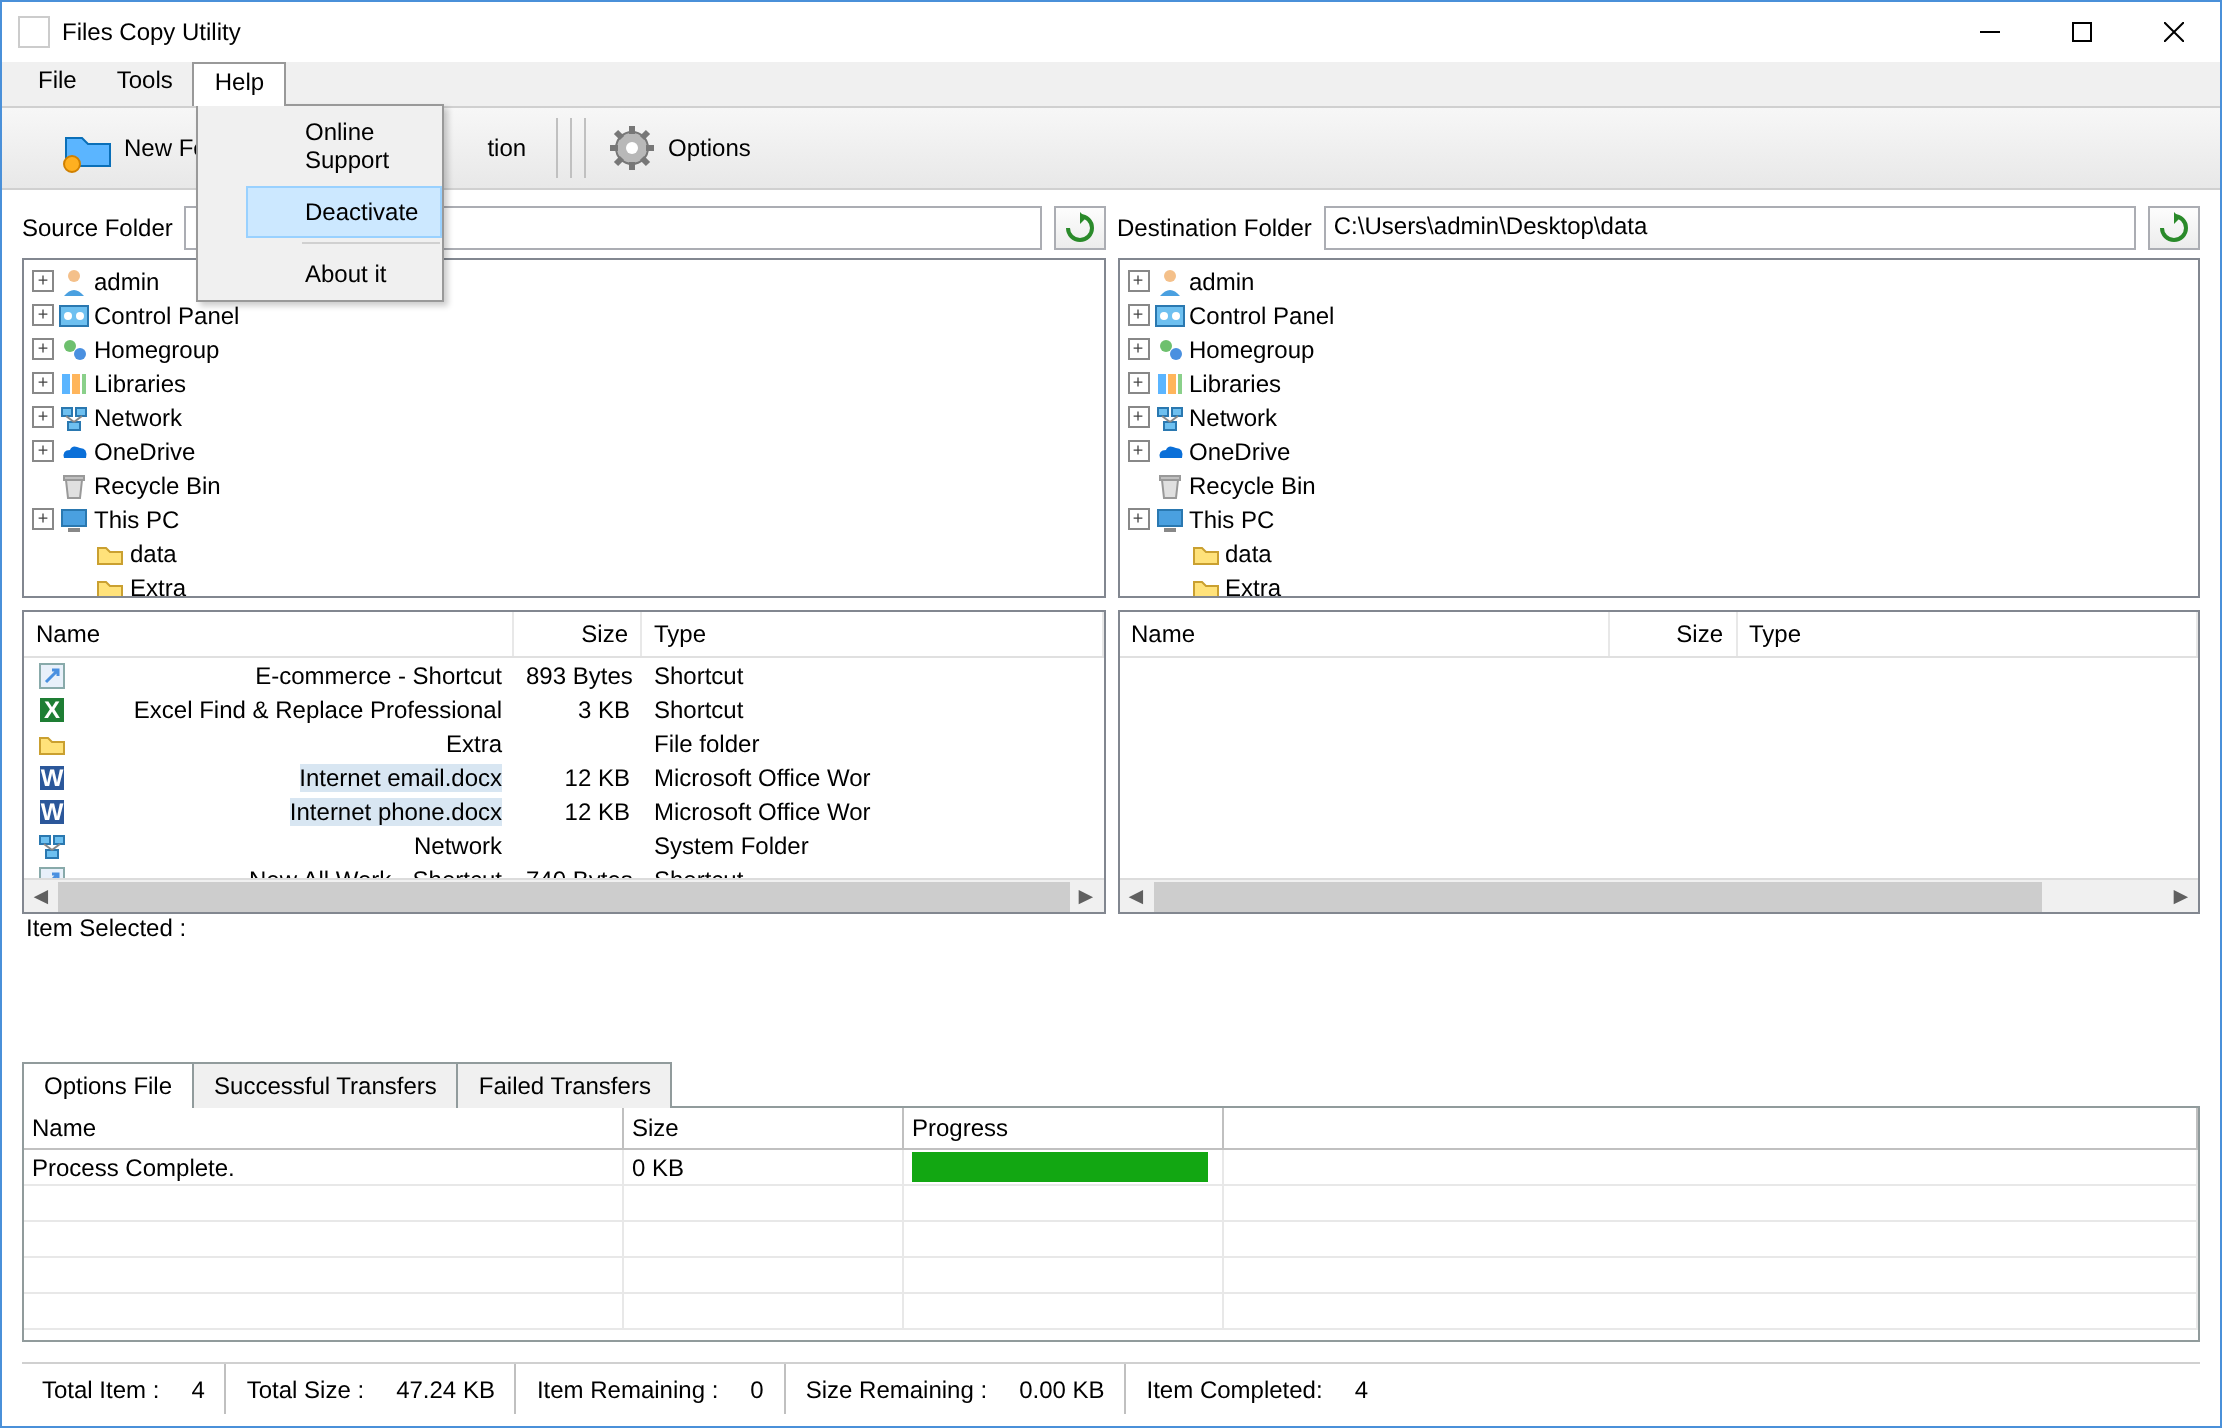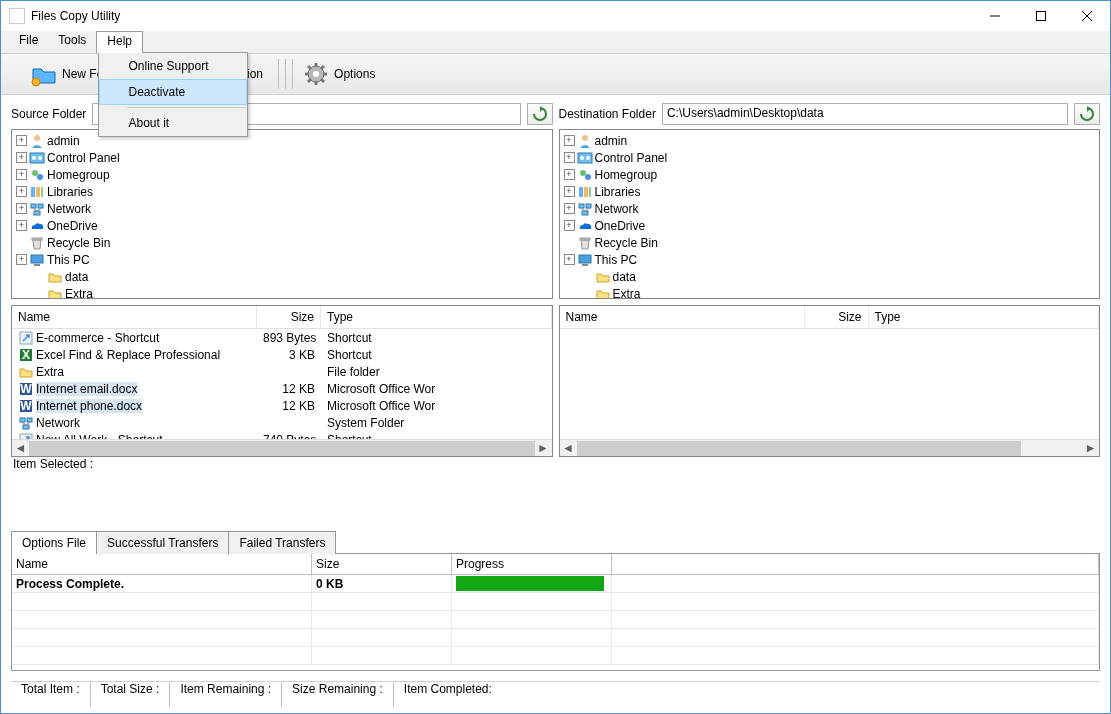--- a/index.html
+++ b/index.html
@@ -5,21 +5,21 @@
 * { box-sizing: border-box; margin: 0; padding: 0; font-family: 'Segoe UI', Tahoma, sans-serif; font-size: 12px; }
 body { background: #fff; width: 1111px; height: 714px; overflow: hidden; border: 1px solid #4a90d9; display: flex; flex-direction: column; }
 .titlebar { height: 30px; display: flex; align-items: center; padding: 0 0 0 8px; background: #fff; }
 .titlebar .app-icon { width: 16px; height: 16px; background: #fff; border: 1px solid #ccc; margin-right: 6px; }
 .titlebar .title { flex: 1; }
 .win-controls { display: flex; }
 .win-btn { width: 46px; height: 30px; display: flex; align-items: center; justify-content: center; }
 .menubar { height: 22px; display: flex; padding: 0 8px; background: #f0f0f0; border-bottom: 0; position: relative; }
 .menu-item { padding: 2px 10px; cursor: default; }
 .menu-item.open { background: #fff; border: 1px solid #999; border-bottom: none; position: relative; z-index: 11; }
-.help-dropdown { position: absolute; top: 21px; left: 96.5px; width: 150px; background: #f0f0f0; border: 1px solid #999; box-shadow: 2px 2px 3px rgba(0,0,0,0.2); z-index: 10; }
+.help-dropdown { position: absolute; top: 21px; left: 96.5px; width: 124px; background: #f0f0f0; border: 1px solid #999; box-shadow: 2px 2px 3px rgba(0,0,0,0.2); z-index: 10; padding-left: 24px; }
 .help-dropdown .dd-item { padding: 6px 8px 6px 30px; cursor: default; }
 .help-dropdown .dd-item.highlighted { background: #cce8ff; border: 1px solid #99d1ff; padding: 5px 7px 5px 29px; }
 .help-dropdown .dd-sep { height: 1px; background: #d0d0d0; margin: 2px 1px 2px 28px; }
 .toolbar { height: 42px; display: flex; align-items: center; padding: 2px 24px; background: linear-gradient(#f7f7f7,#e8e8e8); border-top: 1px solid #d0d0d0; border-bottom: 1px solid #d0d0d0; gap: 2px; }
 .tool-btn { height: 36px; display: flex; align-items: center; padding: 0 10px 0 4px; border: 1px solid transparent; gap: 4px; }
 .tool-icon { width: 28px; height: 28px; display: inline-flex; align-items: center; justify-content: center; }
 .sep-v { width: 1px; height: 30px; background: #c0c0c0; margin: 0 2px; }
 .main { flex: 1; display: flex; gap: 6px; padding: 6px 10px 0 10px; min-height: 0; }
 .pane { flex: 1; display: flex; flex-direction: column; min-width: 0; }
 .pane-header { display: flex; align-items: center; gap: 6px; padding: 2px 0; }
@@ -29,40 +29,40 @@
 .tree-node { display: flex; align-items: center; height: 17px; padding-left: 4px; gap: 2px; white-space: nowrap; }
 .tree-node .expander { width: 11px; height: 11px; border: 1px solid #888; display: flex; align-items: center; justify-content: center; font-size: 9px; line-height: 1; color: #444; background: #fff; }
 .tree-node .expander.empty { border: none; }
 .tree-node .node-icon { width: 16px; height: 16px; display: inline-flex; align-items: center; justify-content: center; }
 .tree-node.indent1 { padding-left: 22px; }
 .filelist { border: 1px solid #828790; height: 152px; margin-top: 6px; background: #fff; display: flex; flex-direction: column; overflow: hidden; }
 .fl-header { display: flex; background: #fff; border-bottom: 1px solid #e0e0e0; flex-shrink: 0; }
 .fl-header .col { padding: 4px 6px; border-right: 1px solid #e8e8e8; }
 .fl-body { flex: 1; overflow-y: scroll; overflow-x: hidden; }
 .fl-row { display: flex; height: 17px; align-items: center; }
-.fl-row .cell { padding: 0 6px; white-space: nowrap; overflow: hidden; }
+.fl-row .cell { padding: 0 6px; white-space: nowrap; overflow: hidden; justify-content: space-between; }
 .fl-row .file-icon { width: 16px; height: 16px; display: inline-flex; align-items: center; justify-content: center; flex-shrink:0; margin-right: 2px; }
 .fl-row.sel .cell.name span.txt { background: #d8e6f2; }
 .fl-hscroll { height: 17px; background: #f0f0f0; display:flex; align-items:center; border-top:1px solid #dcdcdc; flex-shrink:0; }
 .fl-hscroll .arrow { width:17px; height:17px; display:flex; align-items:center; justify-content:center; color:#606060;}
 .fl-hscroll .track { flex:1; display:flex; }
 .fl-hscroll .thumb { height:15px; background:#cdcdcd; }
 .item-selected { padding: 0 0 4px 2px; }
 .tabs-section { margin: 4px 10px 0 10px; }
 .tabs { display: flex; }
 .tab { padding: 4px 10px; border: 1px solid #919b9c; border-bottom: none; background: #f0f0f0; margin-right: -1px; position: relative; top: 1px; }
 .tab.active { background: #fff; z-index: 2; }
 .tab-content { border: 1px solid #919b9c; background: #fff; height: 118px; }
 .grid-header { display: flex; border-bottom: 1px solid #c0c0c0; }
 .grid-header .gcol { padding: 3px 4px; border-right: 1px solid #c0c0c0; }
-.grid-row { display: flex; height: 18px; border-bottom: 1px solid #e8e8e8; font-weight: bold; }
+.grid-row { display: flex; height: 18px; border-bottom: 1px solid #e8e8e8; }
 .grid-row .gcell { padding: 1px 4px; border-right: 1px solid #e8e8e8; display:flex; align-items:center; }
 .progress-bar { width: 148px; height: 15px; background: #12a712; }
 .statusbar { height: 26px; border-top: 1px solid #d0d0d0; display: flex; align-items: center; margin: 10px 10px 6px 10px; }
-.status-seg { padding: 0 10px; display: flex; gap: 16px; border-right: 1px solid #c0c0c0; height: 100%; align-items: center; flex-direction: column; }
+.status-seg { padding: 0 10px; display: flex; gap: 16px; border-right: 1px solid #c0c0c0; height: 100%; align-items: center; }
 .status-seg:last-child { border-right: none; }
 svg { display: block; }
 </style>
 </head>
 <body>
 
 <div class="titlebar">
   <div class="app-icon"></div>
   <div class="title">Files Copy Utility</div>
   <div class="win-controls">

